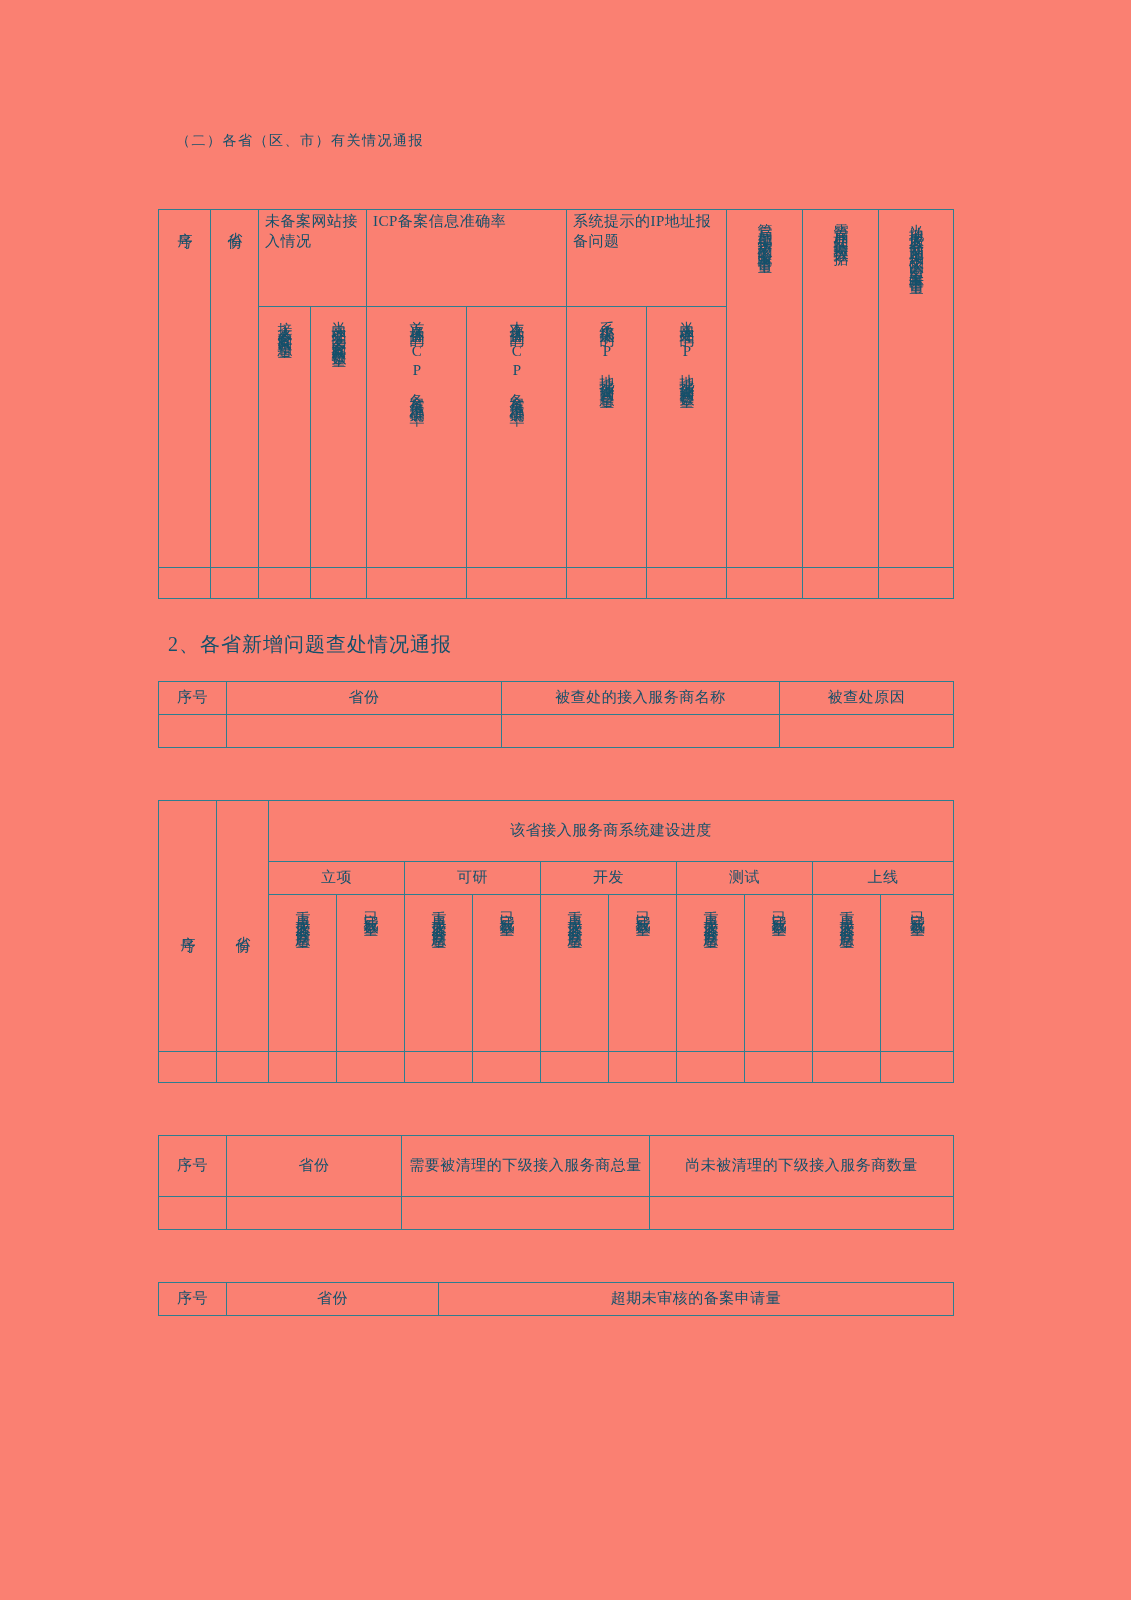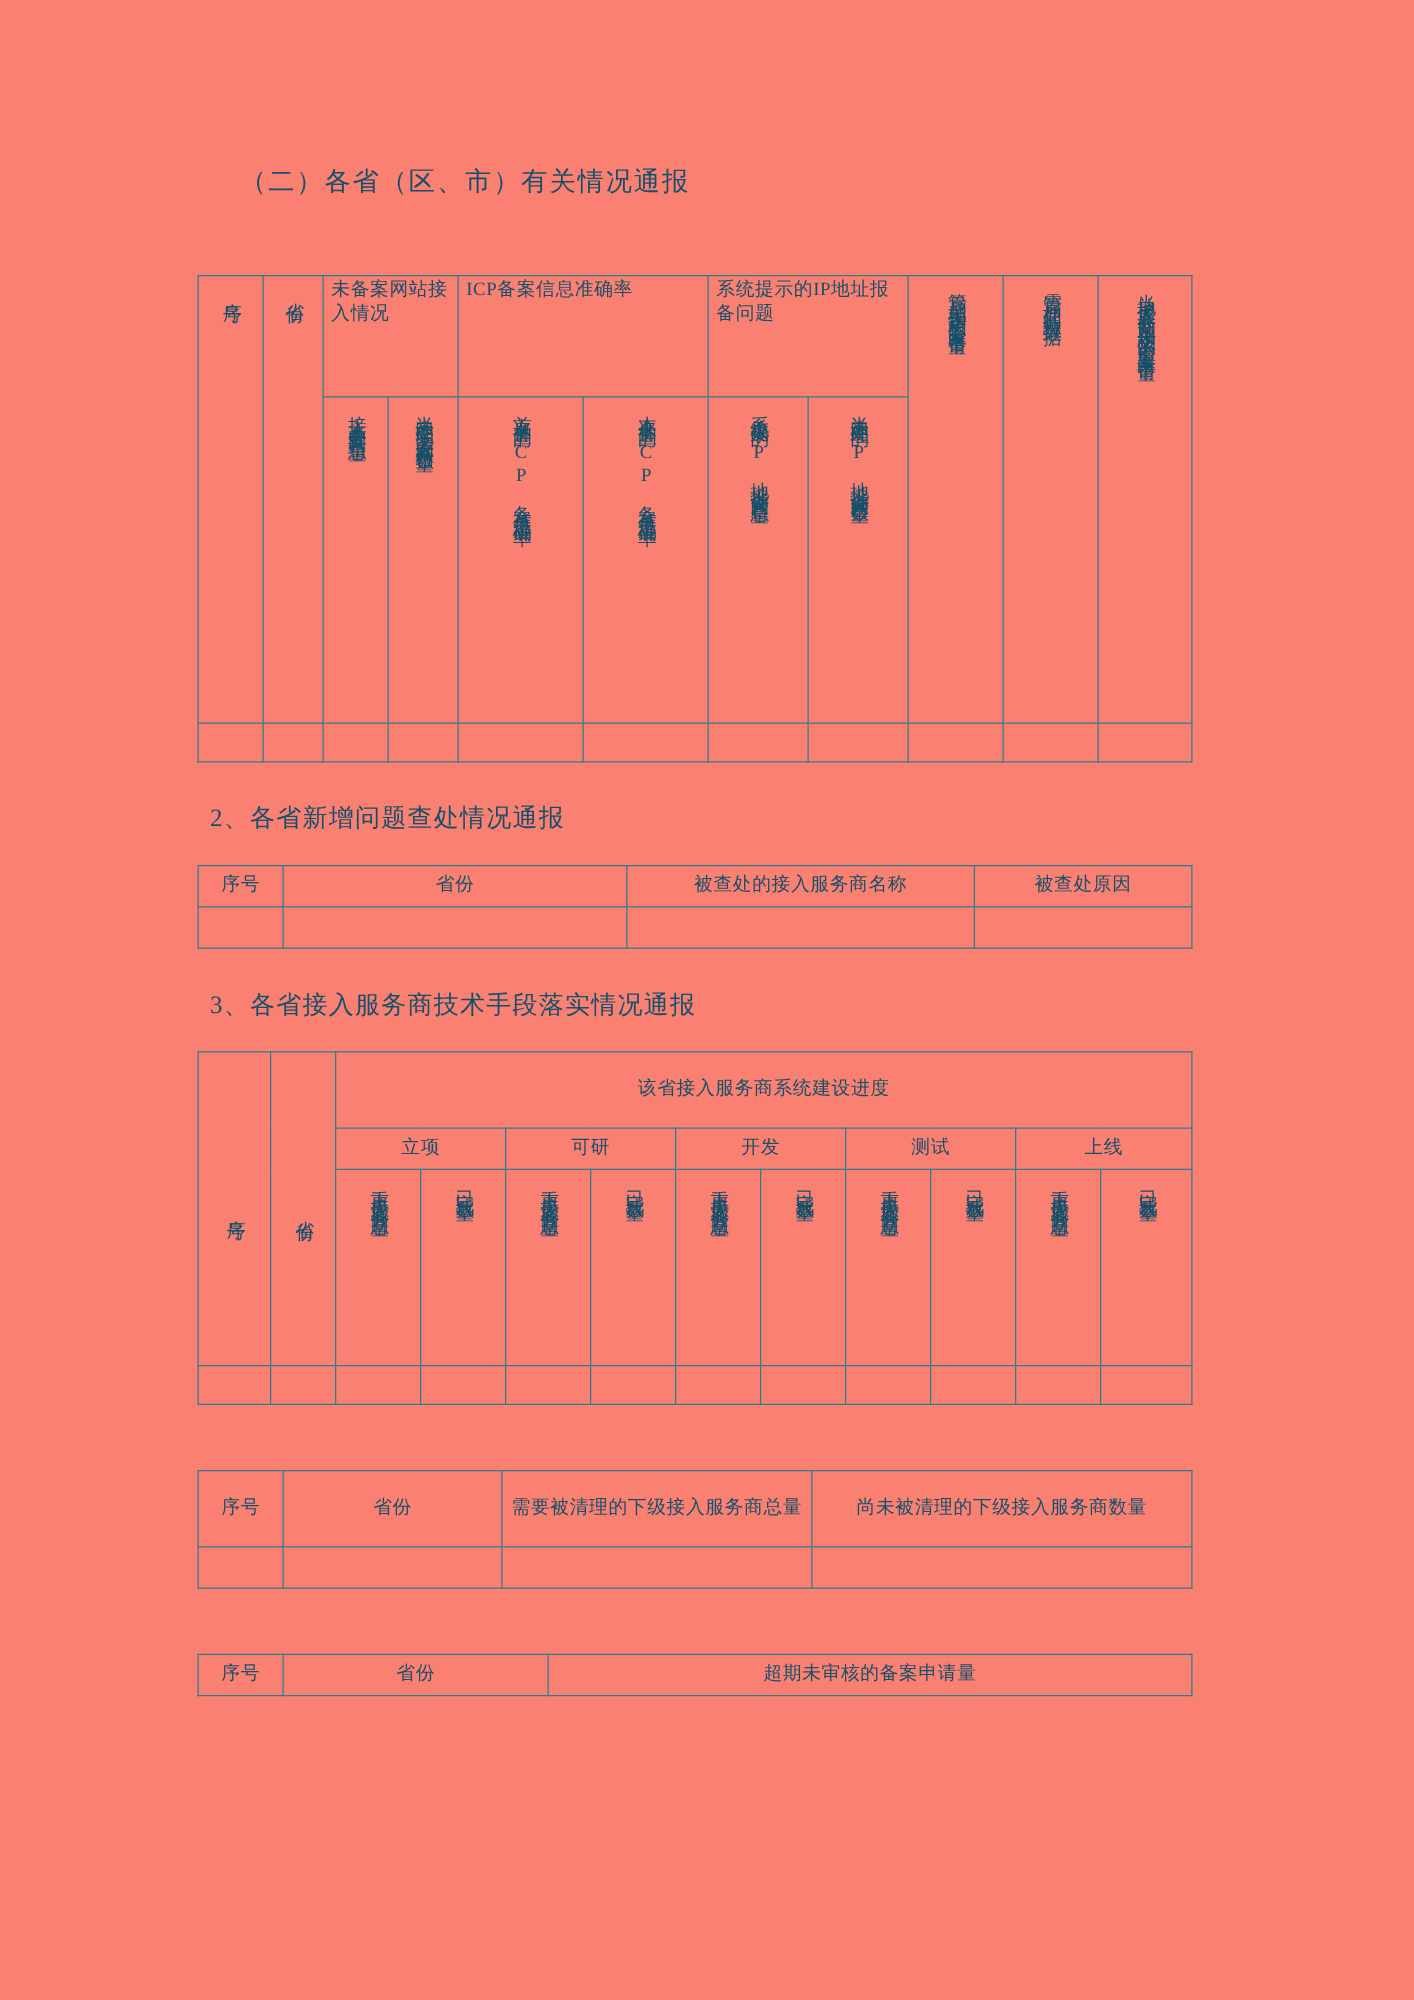--- a/index.html
+++ b/index.html
@@ -22,24 +22,24 @@
     height: 1600px;
     padding: 0;
   }
   .content {
     position: absolute;
     left: 158px;
     top: 130px;
     width: 800px;
   }
   .heading {
-    font-size: 21px;
+    font-size: 14px;
     letter-spacing: 1.5px;
     color: #14506b;
-    margin: 0 0 0 34px;
+    margin: 0 0 0 18px;
     line-height: 1.5;
   }
   .sec-title {
     font-size: 20px;
     letter-spacing: 1px;
     color: #14506b;
     margin: 0 0 0 10px;
     line-height: 1.5;
   }
   .gap-a { height: 36px; }
@@ -184,21 +184,20 @@
         <td></td>
         <td></td>
         <td></td>
         <td></td>
       </tr>
     </tbody>
       </table>
 
     <div class="gap-c"></div>
 
-    <div class="sec-title">3、各省接入服务商技术手段落实情况通报</div>
 
     <div class="gap-b"></div>
 
     <table class="doc" id="t3">
       <colgroup>
         <col style="width:58px">
         <col style="width:52px">
         <col style="width:68px">
           <col style="width:68px">
         <col style="width:68px">

